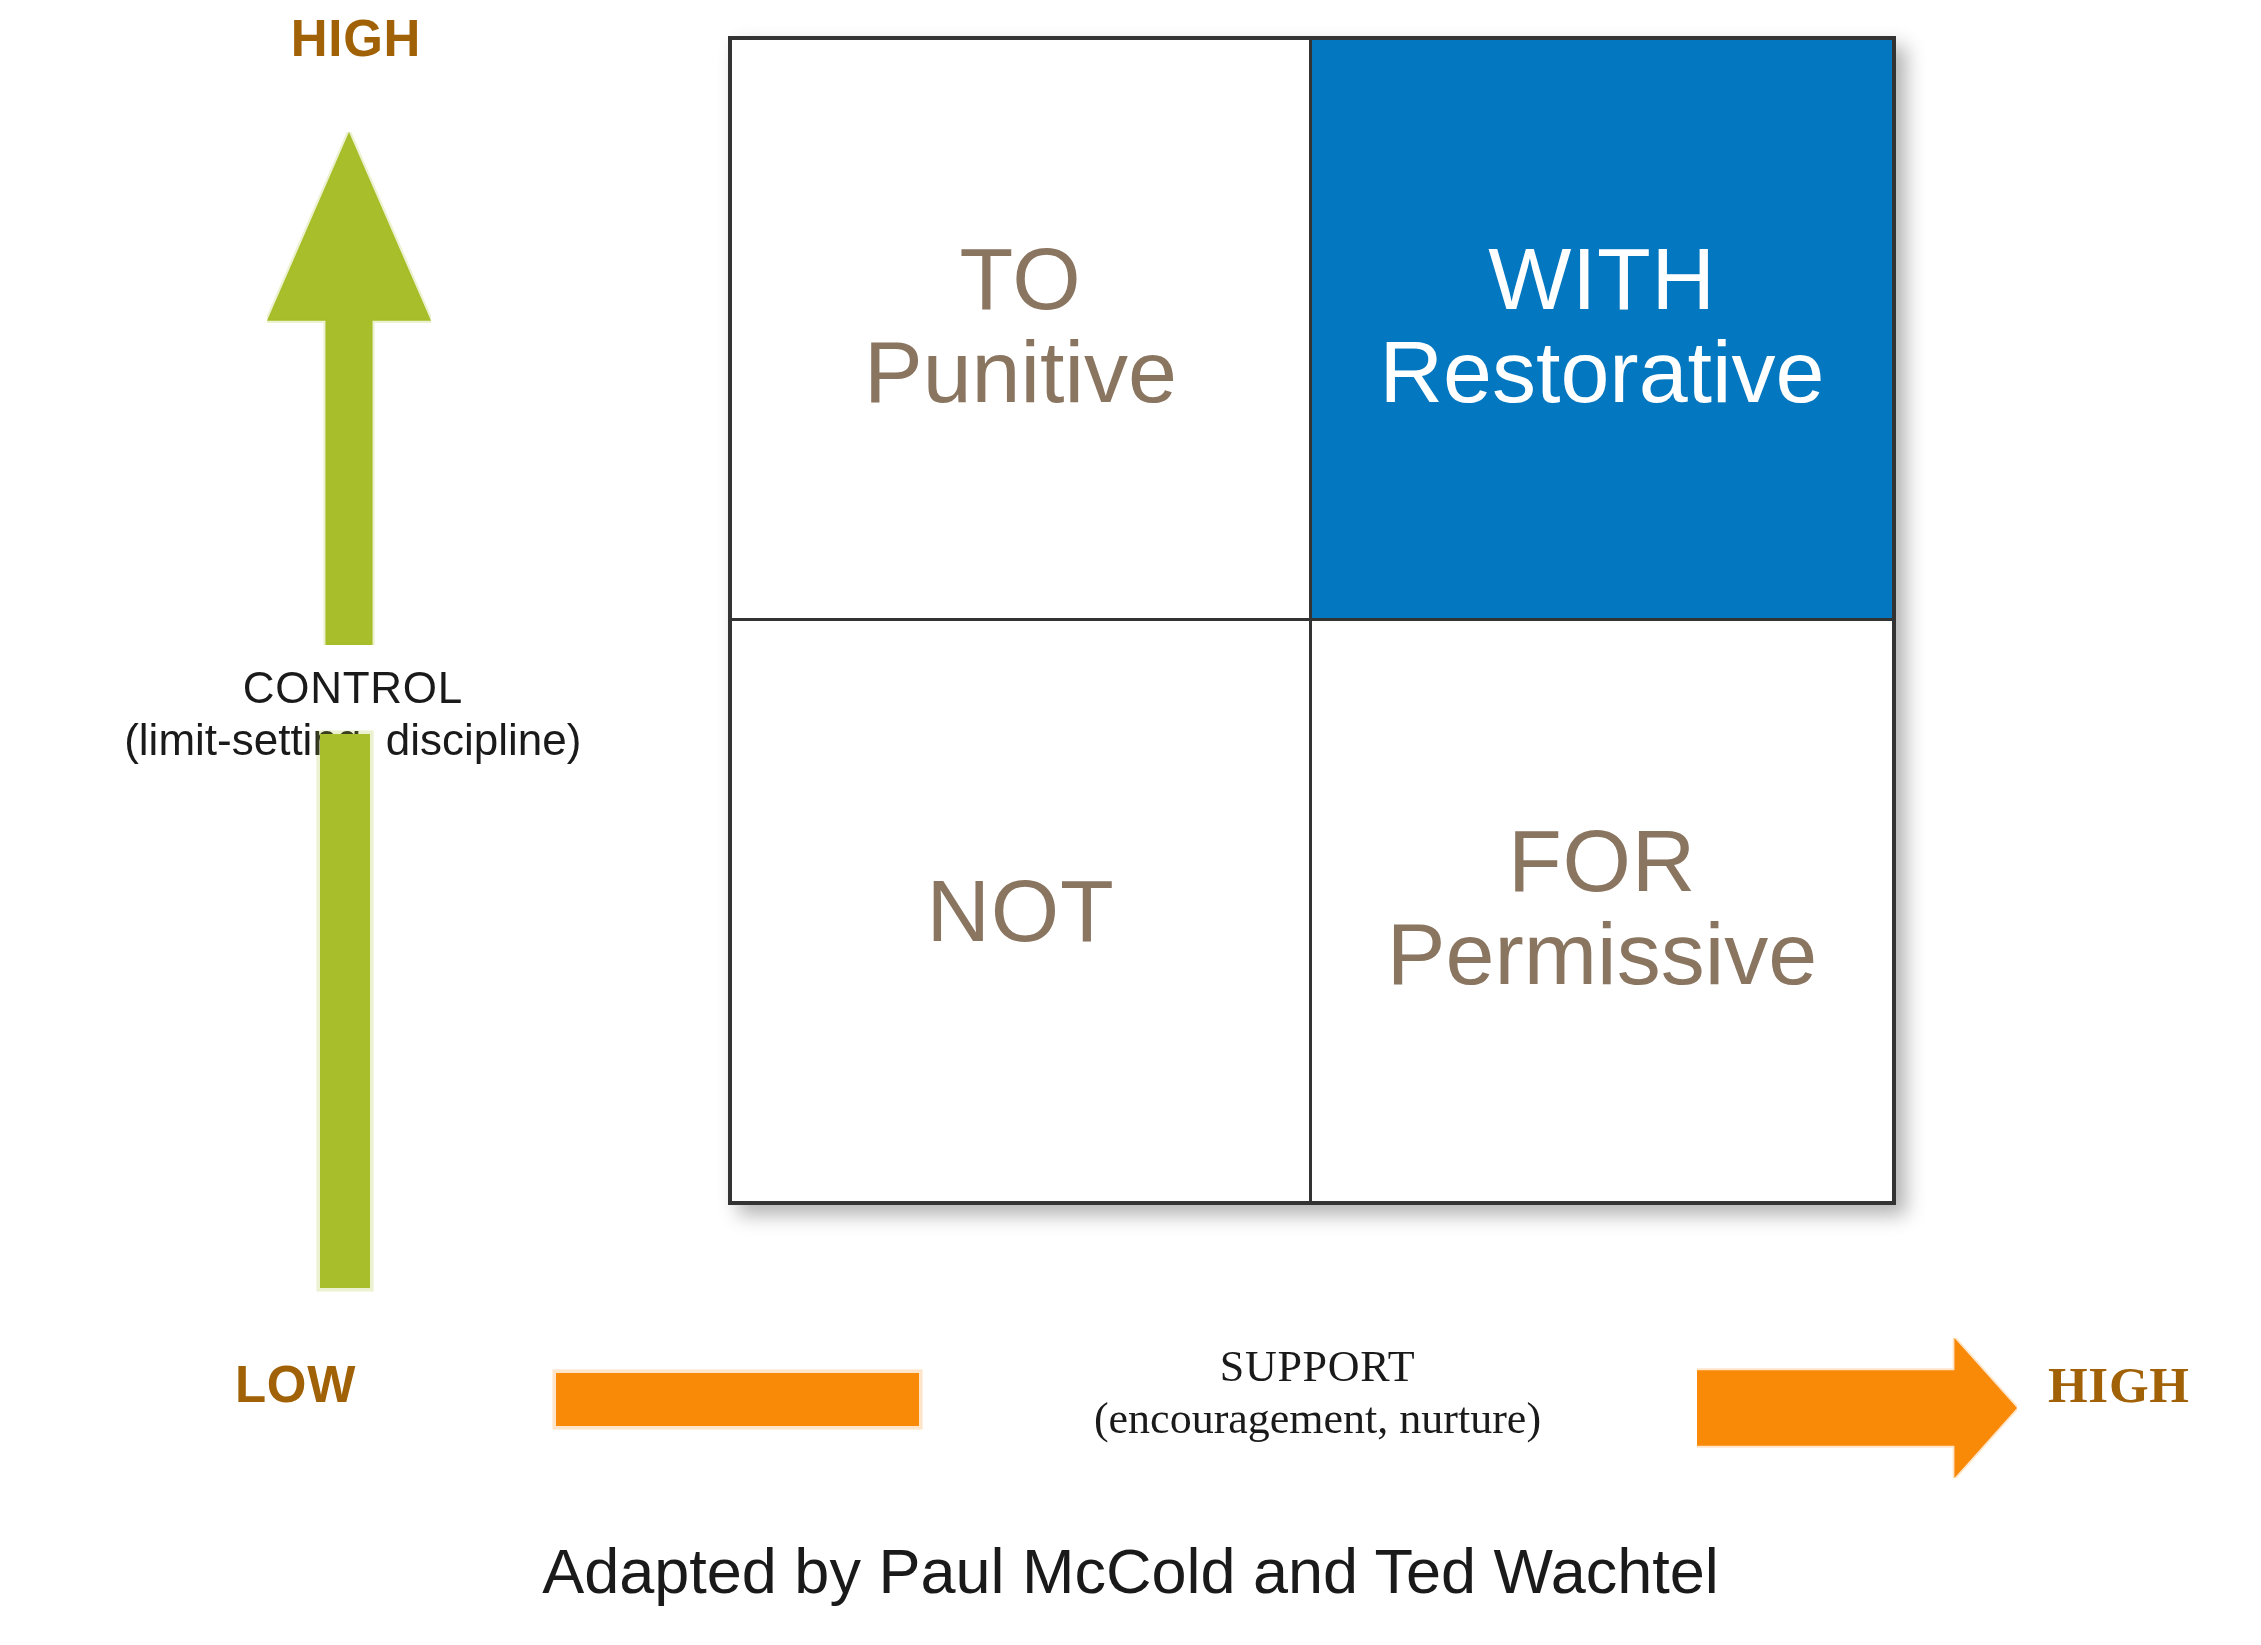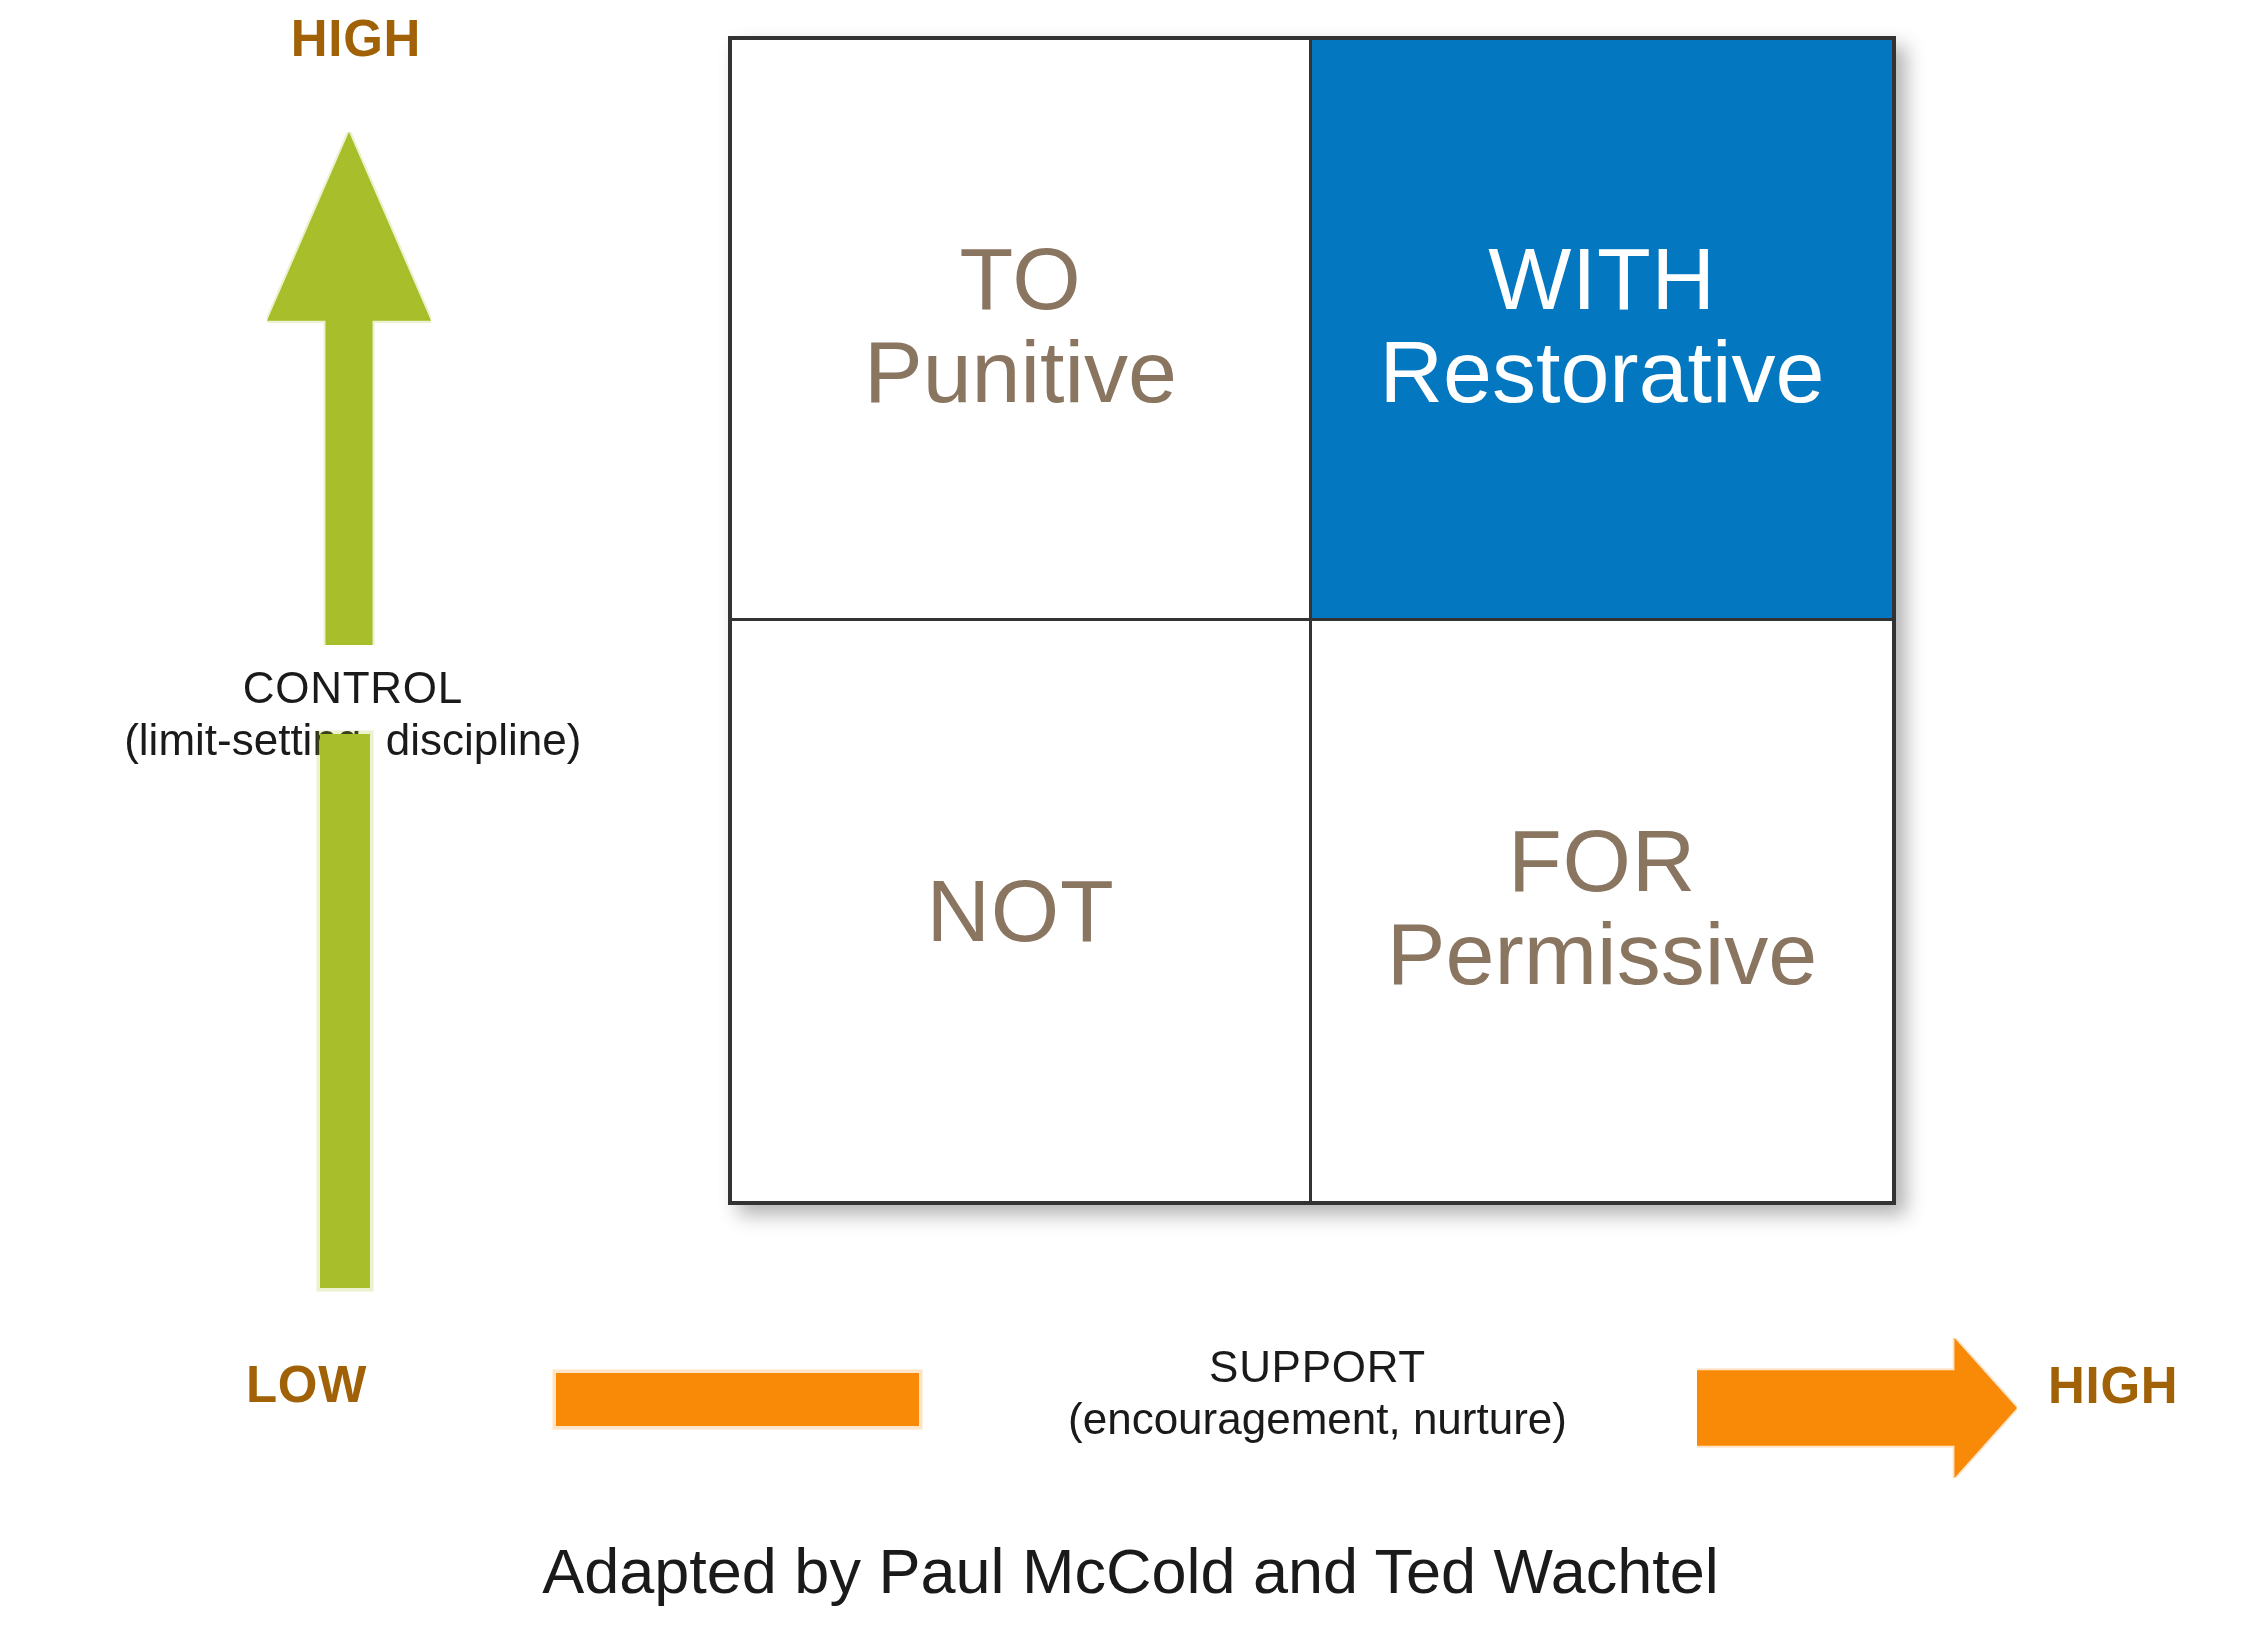--- a/index.html
+++ b/index.html
@@ -72,21 +72,21 @@
     position: absolute;
     left: 320px;
     top: 734px;
     width: 50px;
     height: 554px;
     background: #A8BE2A;
     box-shadow: 0 0 0 3.6px rgba(168,190,42,0.22);
   }
 
   #label-low {
-    left: 246px;
+    left: 235px;
     top: 1355px;
     font-size: 51px;
   }
 
   
   #grid {
     position: absolute;
     left: 728px;
     top: 36px;
     width: 1168px;
@@ -128,20 +128,21 @@
   #cell-not  { border-right: 3.6px solid #333333; }
   #cell-for  { }
 
   
   #support-axis {
     position: absolute;
     left: 0px;
     top: 1325px;
     width: 2261px;
     height: 164px;
+    font-family: Liberation Serif, serif;
   }
   #orange-bar-left {
     position: absolute;
     left: 556px;
     top: 48px;
     width: 363px;
     height: 53px;
     background: #F98A08;
     box-shadow: 0 0 0 3.6px rgba(249,138,8,0.22);
   }

